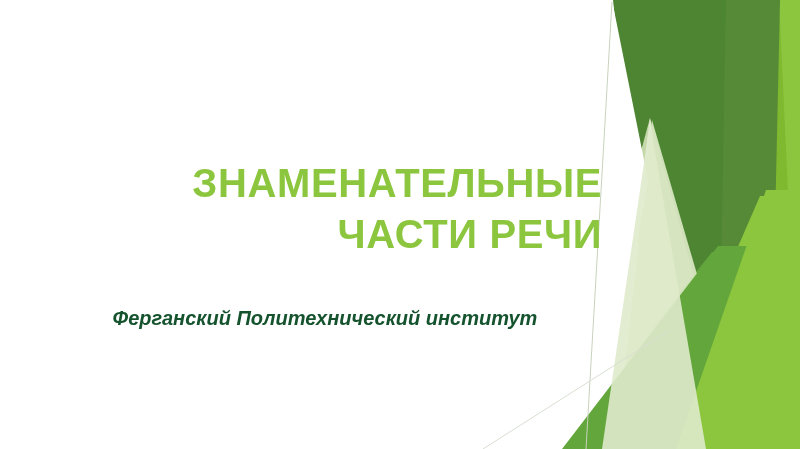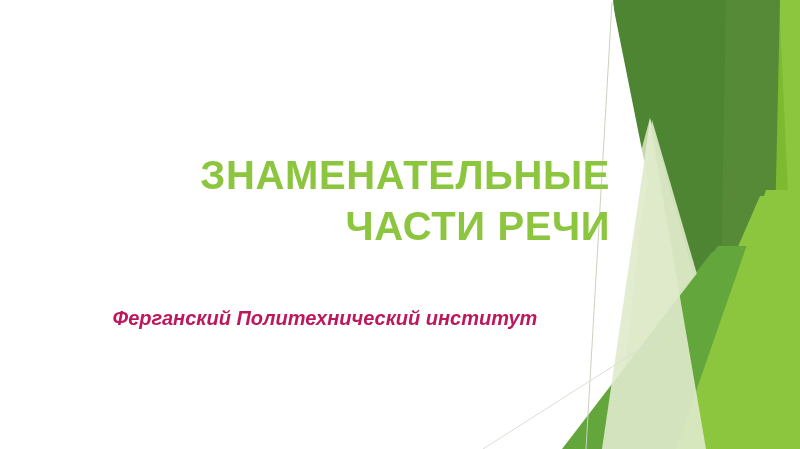--- a/index.html
+++ b/index.html
@@ -24,21 +24,21 @@
     pointer-events: none;
   }
   .text-block {
     position: absolute;
     left: 60px;
     top: 150px;
     width: 550px;
     text-align: right;
   }
   .slide-title {
-    margin: 0;
+    margin: 8px;
     font-family: "Liberation Sans", sans-serif;
     font-weight: bold;
     font-size: 40px;
     line-height: 1.28;
     letter-spacing: 0.6px;
     color: #8cc63e;
     text-align: right;
     white-space: pre-line;
   }
   .subtitle-block {
@@ -48,21 +48,21 @@
     width: 530px;
     text-align: center;
   }
   .slide-subtitle {
     margin: 0;
     font-family: "Liberation Sans", sans-serif;
     font-weight: bold;
     font-style: italic;
     font-size: 20px;
     line-height: 1.3;
-    color: #be185d;
+    color: #14532d;
     text-align: center;
   }
 </style>
 </head>
 <body>
 
 <div id="slide">
 
   <svg id="decor-left" viewBox="0 0 800 449" preserveAspectRatio="none">
     <polygon points="0,0 57,0 0,372" fill="#8cc63e"></polygon>

